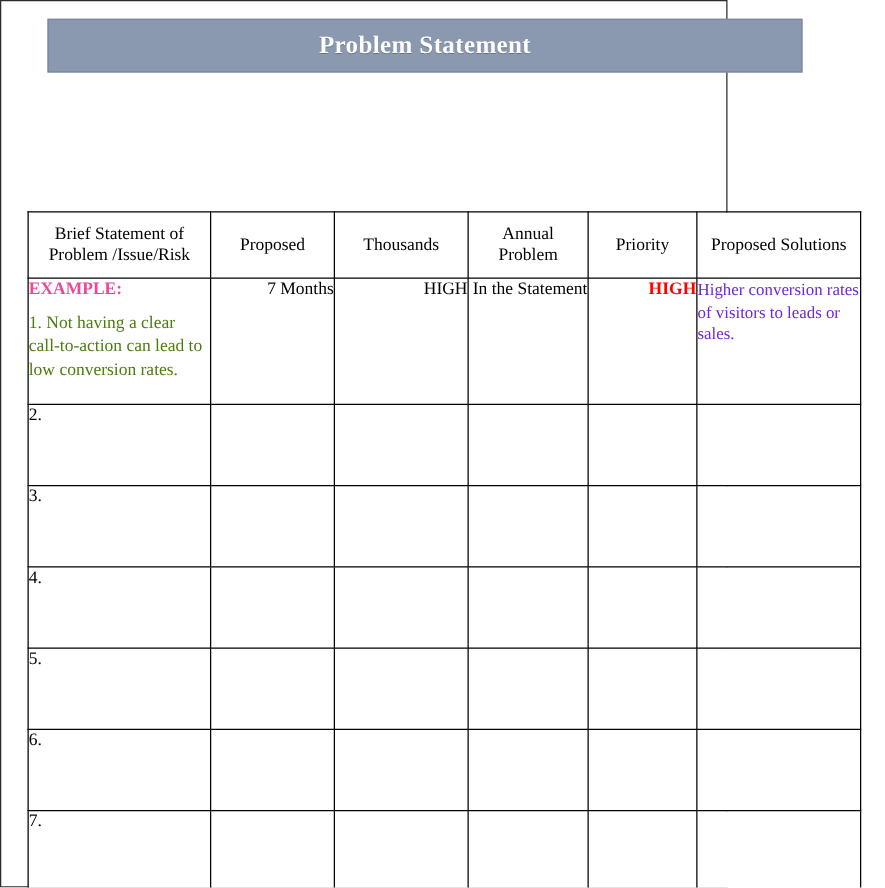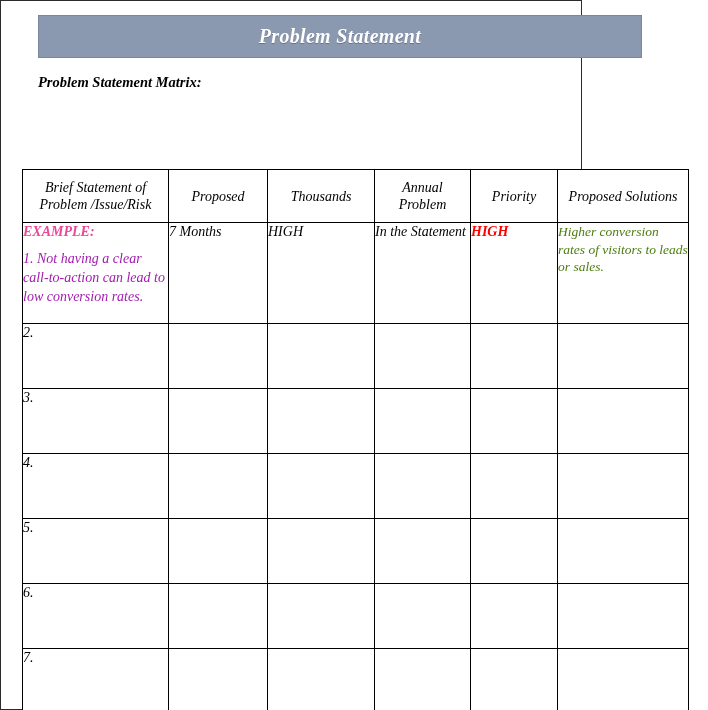--- a/index.html
+++ b/index.html
@@ -16,21 +16,20 @@
   }
 
   
   #page {
     position: relative;
     box-sizing: border-box;
     width: 582px;
     height: 710px;
     border: 1px solid #2b2b2b;
     background: #ffffff;
-    font-style: italic;
   }
 
   
   #title-banner {
     position: absolute;
     left: 37px;
     top: 14px;
     width: 604px;
     height: 43px;
     background: #8b99b0;
@@ -108,45 +107,45 @@
   tr.example-row td {
     height: 100px;
     vertical-align: middle;
   }
   tr.example-row td.cell-problem {
     vertical-align: top;
     padding: 7px 8px 6px 8px;
     text-align: left;
   }
   tr.example-row td.cell-center {
-    text-align: left;
+    text-align: right;
     font-size: 14px;
     line-height: 17px;
   }
   tr.example-row td.cell-solutions {
     vertical-align: middle;
     padding: 6px 6px 6px 9px;
     text-align: left;
     font-size: 13.5px;
     line-height: 17.5px;
-    color: #4d7c0f;
+    color: #6d28d9;
   }
 
   .example-label {
     color: #ec4899;
     font-weight: bold;
     font-size: 14px;
     line-height: 17px;
     margin: 0 0 9px 0;
   }
   .example-problem-text {
     font-size: 14px;
     line-height: 19px;
     margin: 0;
-    color: #a21caf;
+    color: #4d7c0f;
   }
   .priority-high {
     color: #ff0000;
     font-weight: bold;
     font-size: 14px;
   }
 
   
   tr.blank-row td {
     height: 64px;
@@ -161,21 +160,20 @@
 </head>
 <body>
 
 <div id="page">
 
   <div id="title-banner">
     <span class="title-text">Problem Statement</span>
   </div>
 
   <div id="intro">
-    <p class="intro-heading">Problem Statement Matrix:</p>
   </div>
 
   <table id="matrix-table">
     <colgroup>
       <col class="col-problem">
       <col class="col-urgency">
       <col class="col-visib">
       <col class="col-benefit">
       <col class="col-priority">
       <col class="col-solutions">

